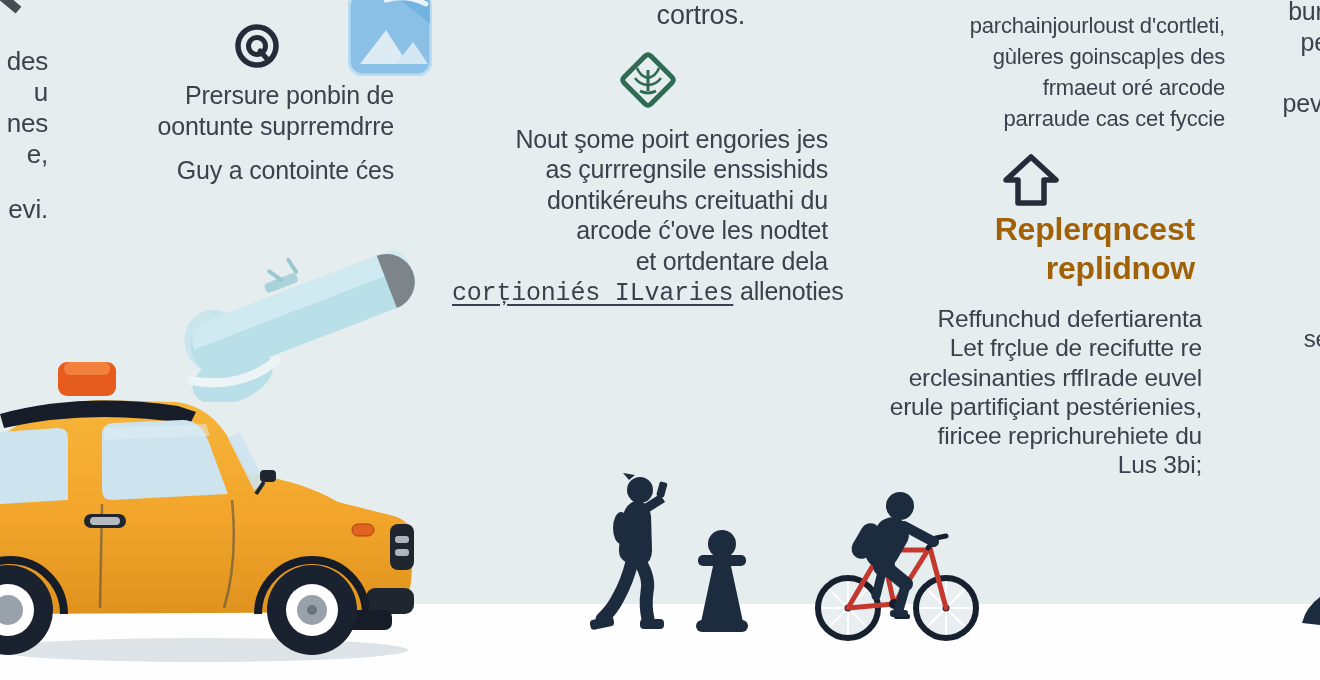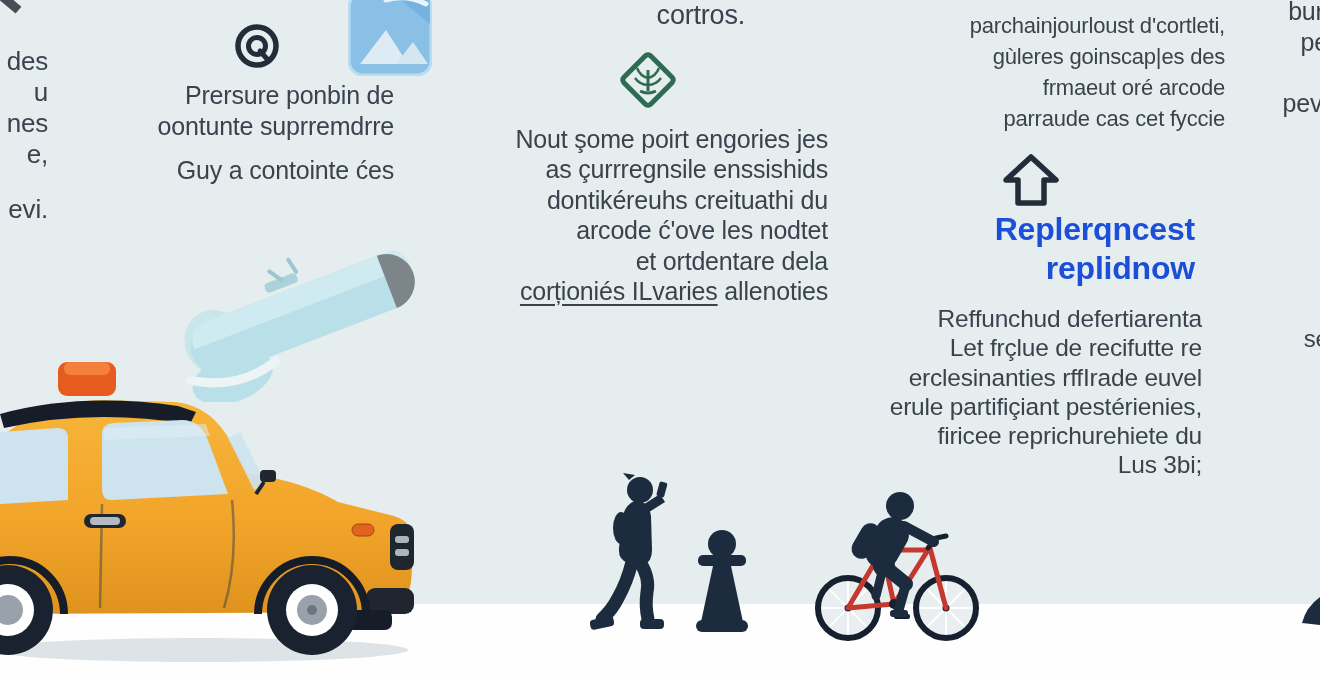--- a/index.html
+++ b/index.html
@@ -11,23 +11,23 @@
   }
   .ground{position:absolute;left:0;top:604px;width:1320px;height:76px;background:#fdfefd;}
   .txt{position:absolute;text-align:right;letter-spacing:-0.2px;}
   .tl{white-space:pre;}
   .leftcol{left:-4px;top:46px;width:52px;font-size:26px;line-height:31px;}
   .leftcol .tl:last-child{margin-top:24px;}
   .col2{left:118px;top:80px;width:276px;font-size:25px;line-height:31px;}
   .col2-sub{left:118px;top:156px;width:276px;font-size:25px;}
   .center-top{left:555px;top:0px;width:190px;font-size:27px;}
   .center-par{left:452px;top:124px;width:376px;font-size:25px;line-height:30.4px;}
-  .link{text-decoration:underline;text-underline-offset:4px;}
+  .link{text-decoration:underline;text-underline-offset:4px;font-family:Liberation Mono, monospace;}
   .right-top{left:877px;top:2px;width:348px;font-size:22px;line-height:31px;margin-top:8px;}
-  .right-head{left:855px;top:210px;width:340px;font-size:32px;line-height:39px;font-weight:bold;color:#1d4ed8;}
+  .right-head{left:855px;top:210px;width:340px;font-size:32px;line-height:39px;font-weight:bold;color:#a16207;}
   .right-par{left:850px;top:304px;width:352px;font-size:24.5px;line-height:29.3px;}
   .fr-top{left:1248px;top:-4px;width:88px;font-size:25px;line-height:30.5px;}
   .fr-head{left:1230px;top:222px;width:150px;font-size:31px;font-weight:bold;color:#1c2a4a;}
   .fr-par{left:1230px;top:270px;width:150px;font-size:24px;line-height:27.5px;}
   .ico{position:absolute;}
   .sliver{position:absolute;left:-8px;top:-4px;width:30px;height:9px;background:#2a3038;transform:rotate(40deg);opacity:.85;}
 </style>
 </head>
 <body>
 

